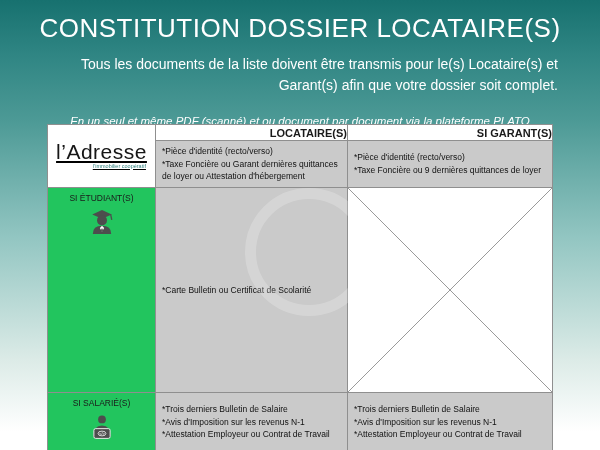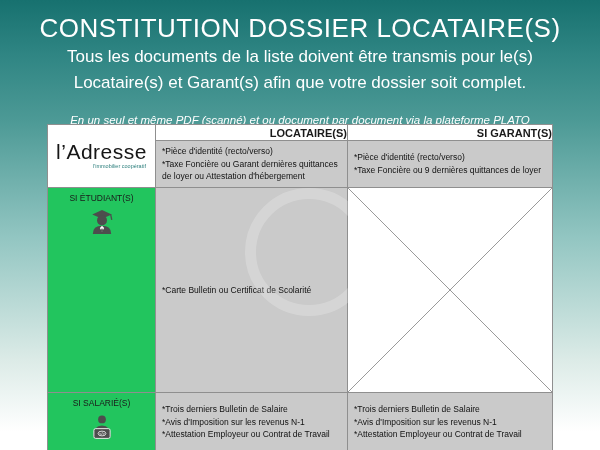--- a/index.html
+++ b/index.html
@@ -6,21 +6,21 @@
   html,body { width:600px; height:450px; }
   body { font-family:"Liberation Sans","DejaVu Sans",sans-serif; }
 
   .page {
     position:relative; width:600px; height:450px; overflow:hidden;
     background:linear-gradient(180deg,#17716f 0%,#2f8583 12%,#4d9a96 27%,#93c6c2 53%,#dcebe7 80%,#ffffff 96%,#ffffff 100%);
   }
 
   .header { position:absolute; top:0; left:0; width:600px; text-align:center; color:#ffffff; }
   .title { font-size:26px; font-weight:normal; letter-spacing:0.5px; margin-top:13px; }
-  .subtitle { font-size:17px; line-height:1.5; width:516px; margin:0 auto 0; }
+  .subtitle { font-size:14px; line-height:1.5; width:516px; margin:10px auto 0;text-align:right; }
   .note { font-size:11.5px; font-style:italic; margin-top:19px; }
 
   table.doc-table {
     position:absolute; left:47px; top:124px; width:505px;
     border-collapse:collapse; table-layout:fixed;
     background:#ffffff;
   }
   .doc-table td, .doc-table th { border:1px solid #8f8f8f; overflow:hidden; }
   .col-cat { width:108px; } .col-loc { width:192px; } .col-gar { width:205px; }
 
@@ -31,21 +31,21 @@
 
   td.cat-cell { background:#22c55e; text-align:center; vertical-align:top; padding-top:5px; }
   .cat-label { font-size:8.5px; color:#1a1a1a; line-height:1.3; padding:0 4px; }
   .cat-icon { margin-top:5px; }
 
   tr.r-identity { height:47px; }
   tr.r-etudiant { height:57px; }
   tr.r-salarie  { height:59px; }
 
   td.logo-cell { background:#ffffff; vertical-align:middle; text-align:center; }
-  .logo { display:inline-block; }
+  .logo { display:inline-block;text-decoration:underline; }
   .logo-main { display:block; font-size:21px; color:#161616; letter-spacing:0.5px; font-weight:500; line-height:1; }
   .logo-tag { display:block; font-size:5.5px; color:#2c7f7c; text-align:right; margin-top:1px; padding-right:1px; }
 
   td.x-cell { background:#ffffff; padding:0; }
   .x-cell svg { display:block; width:100%; height:100%; }
 
   .watermark {
     position:absolute; left:245px; top:188px; width:128px; height:128px;
     border:11px solid rgba(255,255,255,0.22); border-radius:50%;
     pointer-events:none; z-index:3;

